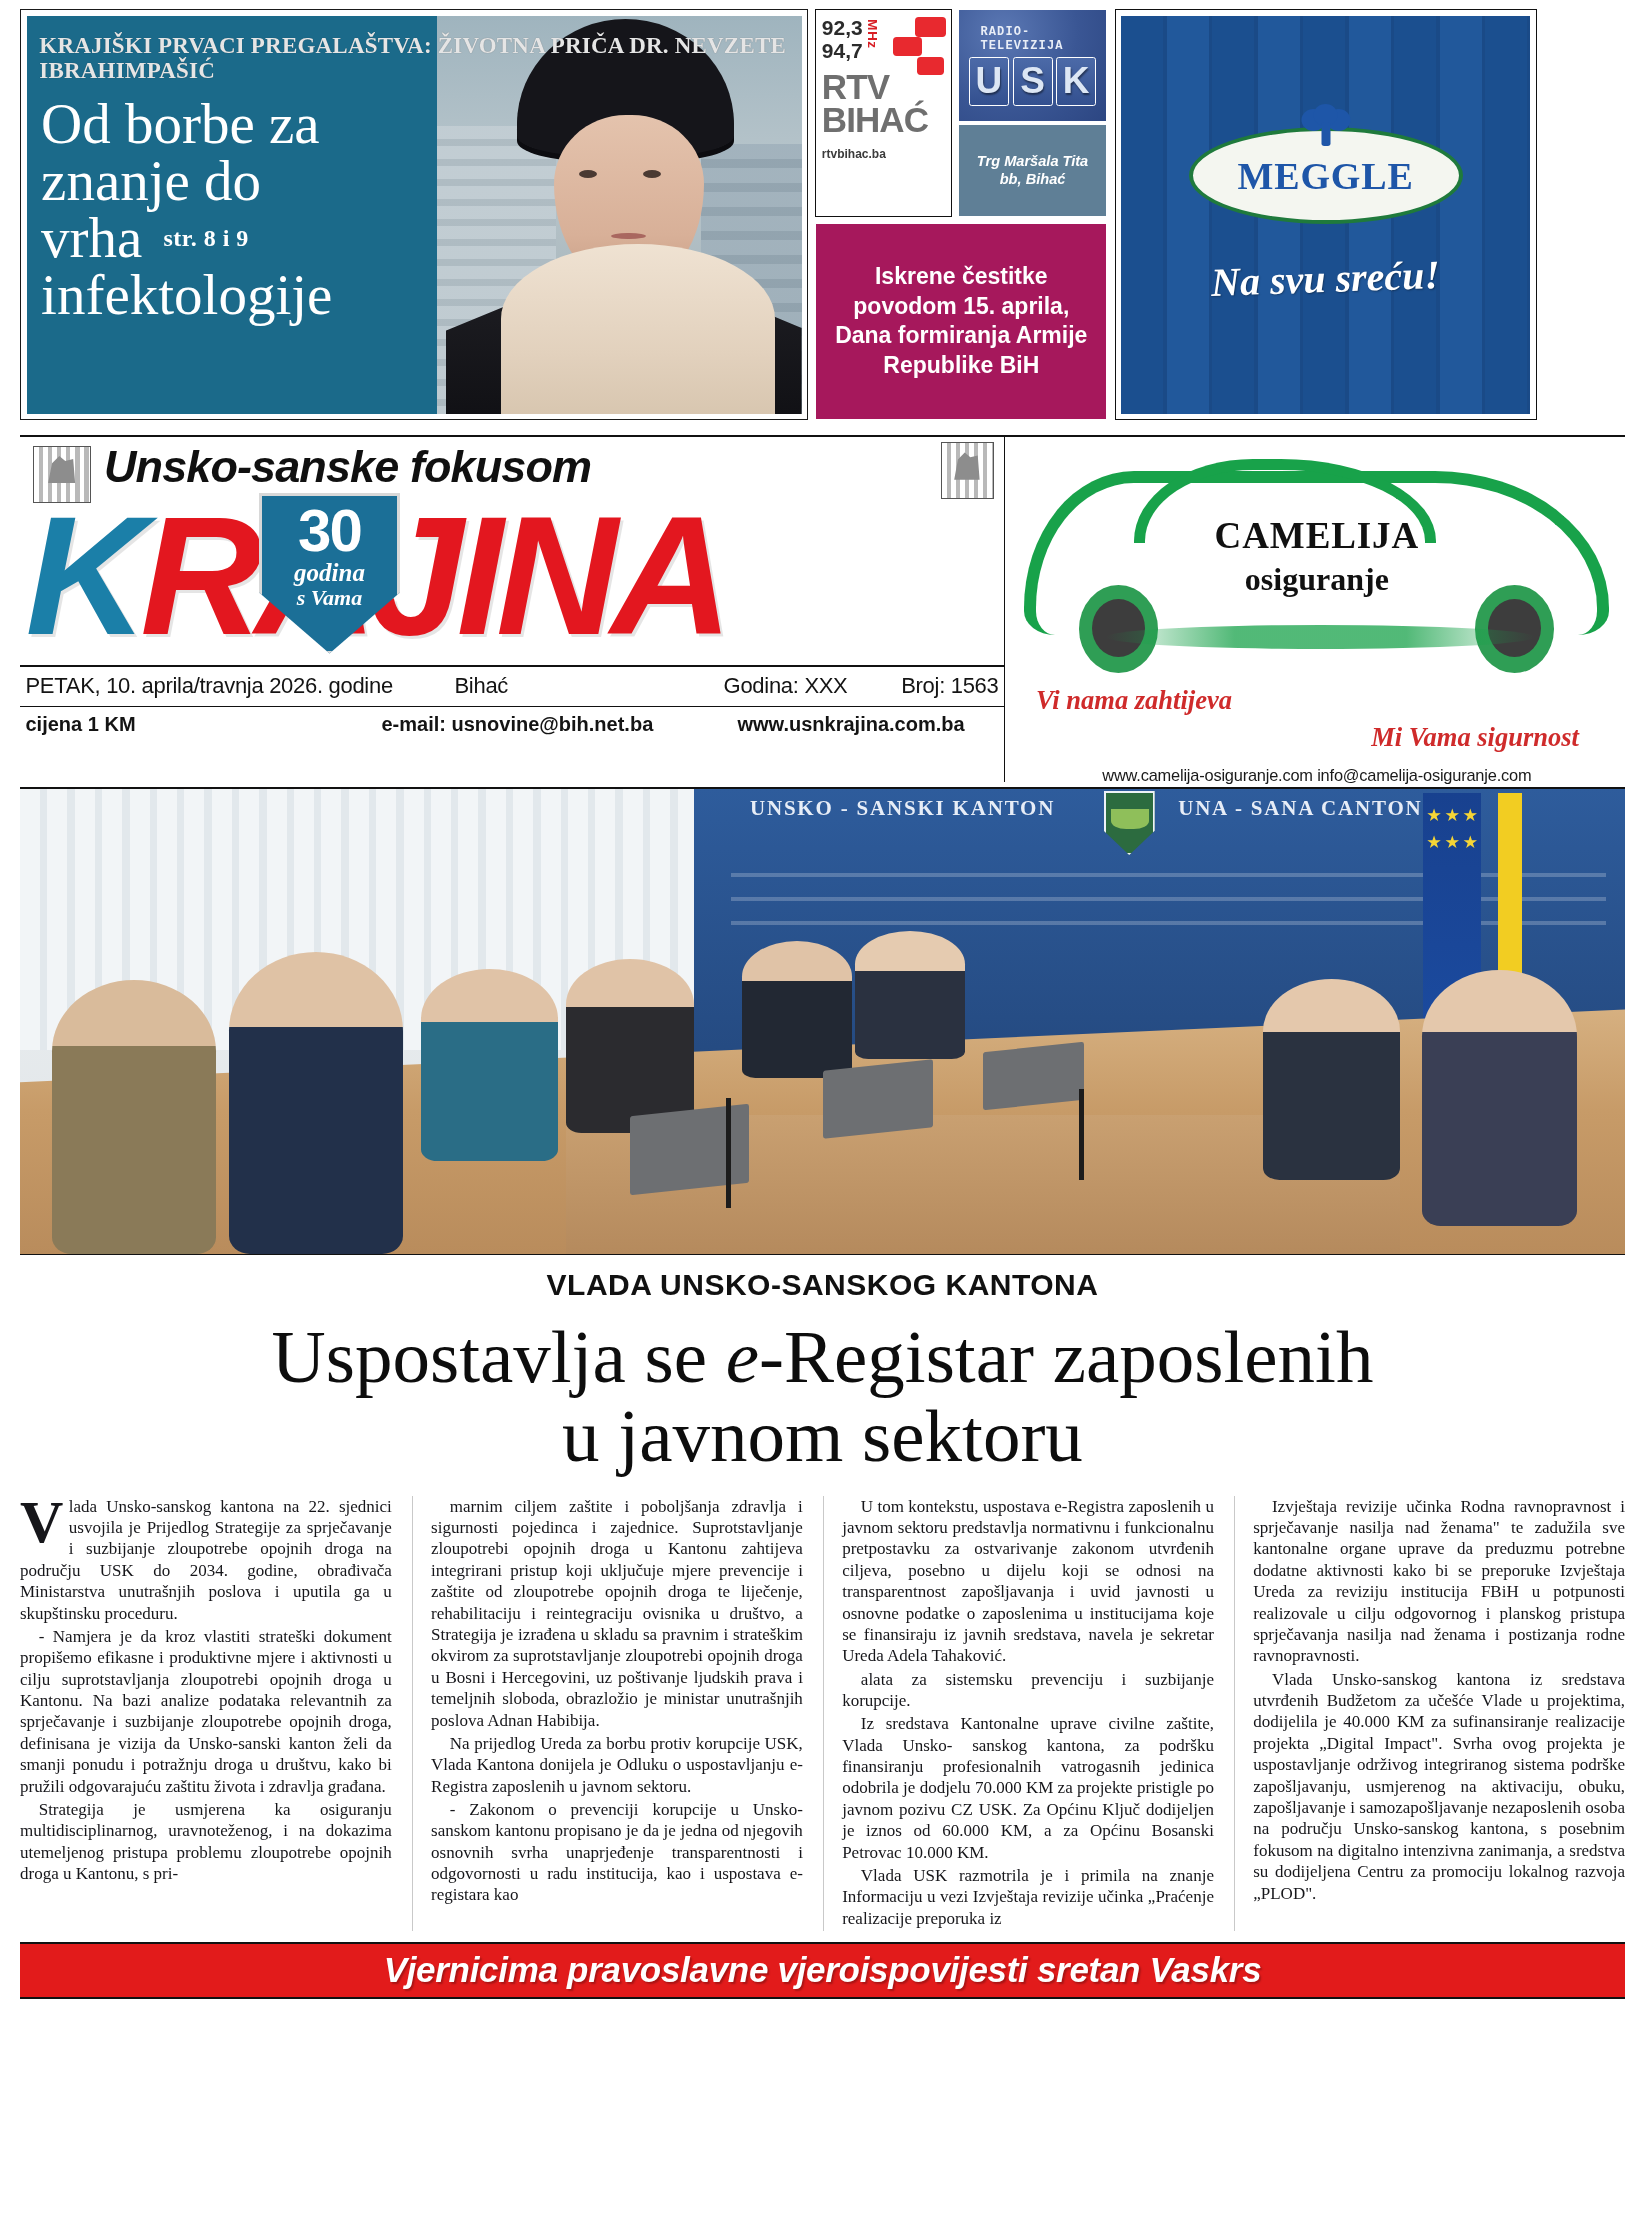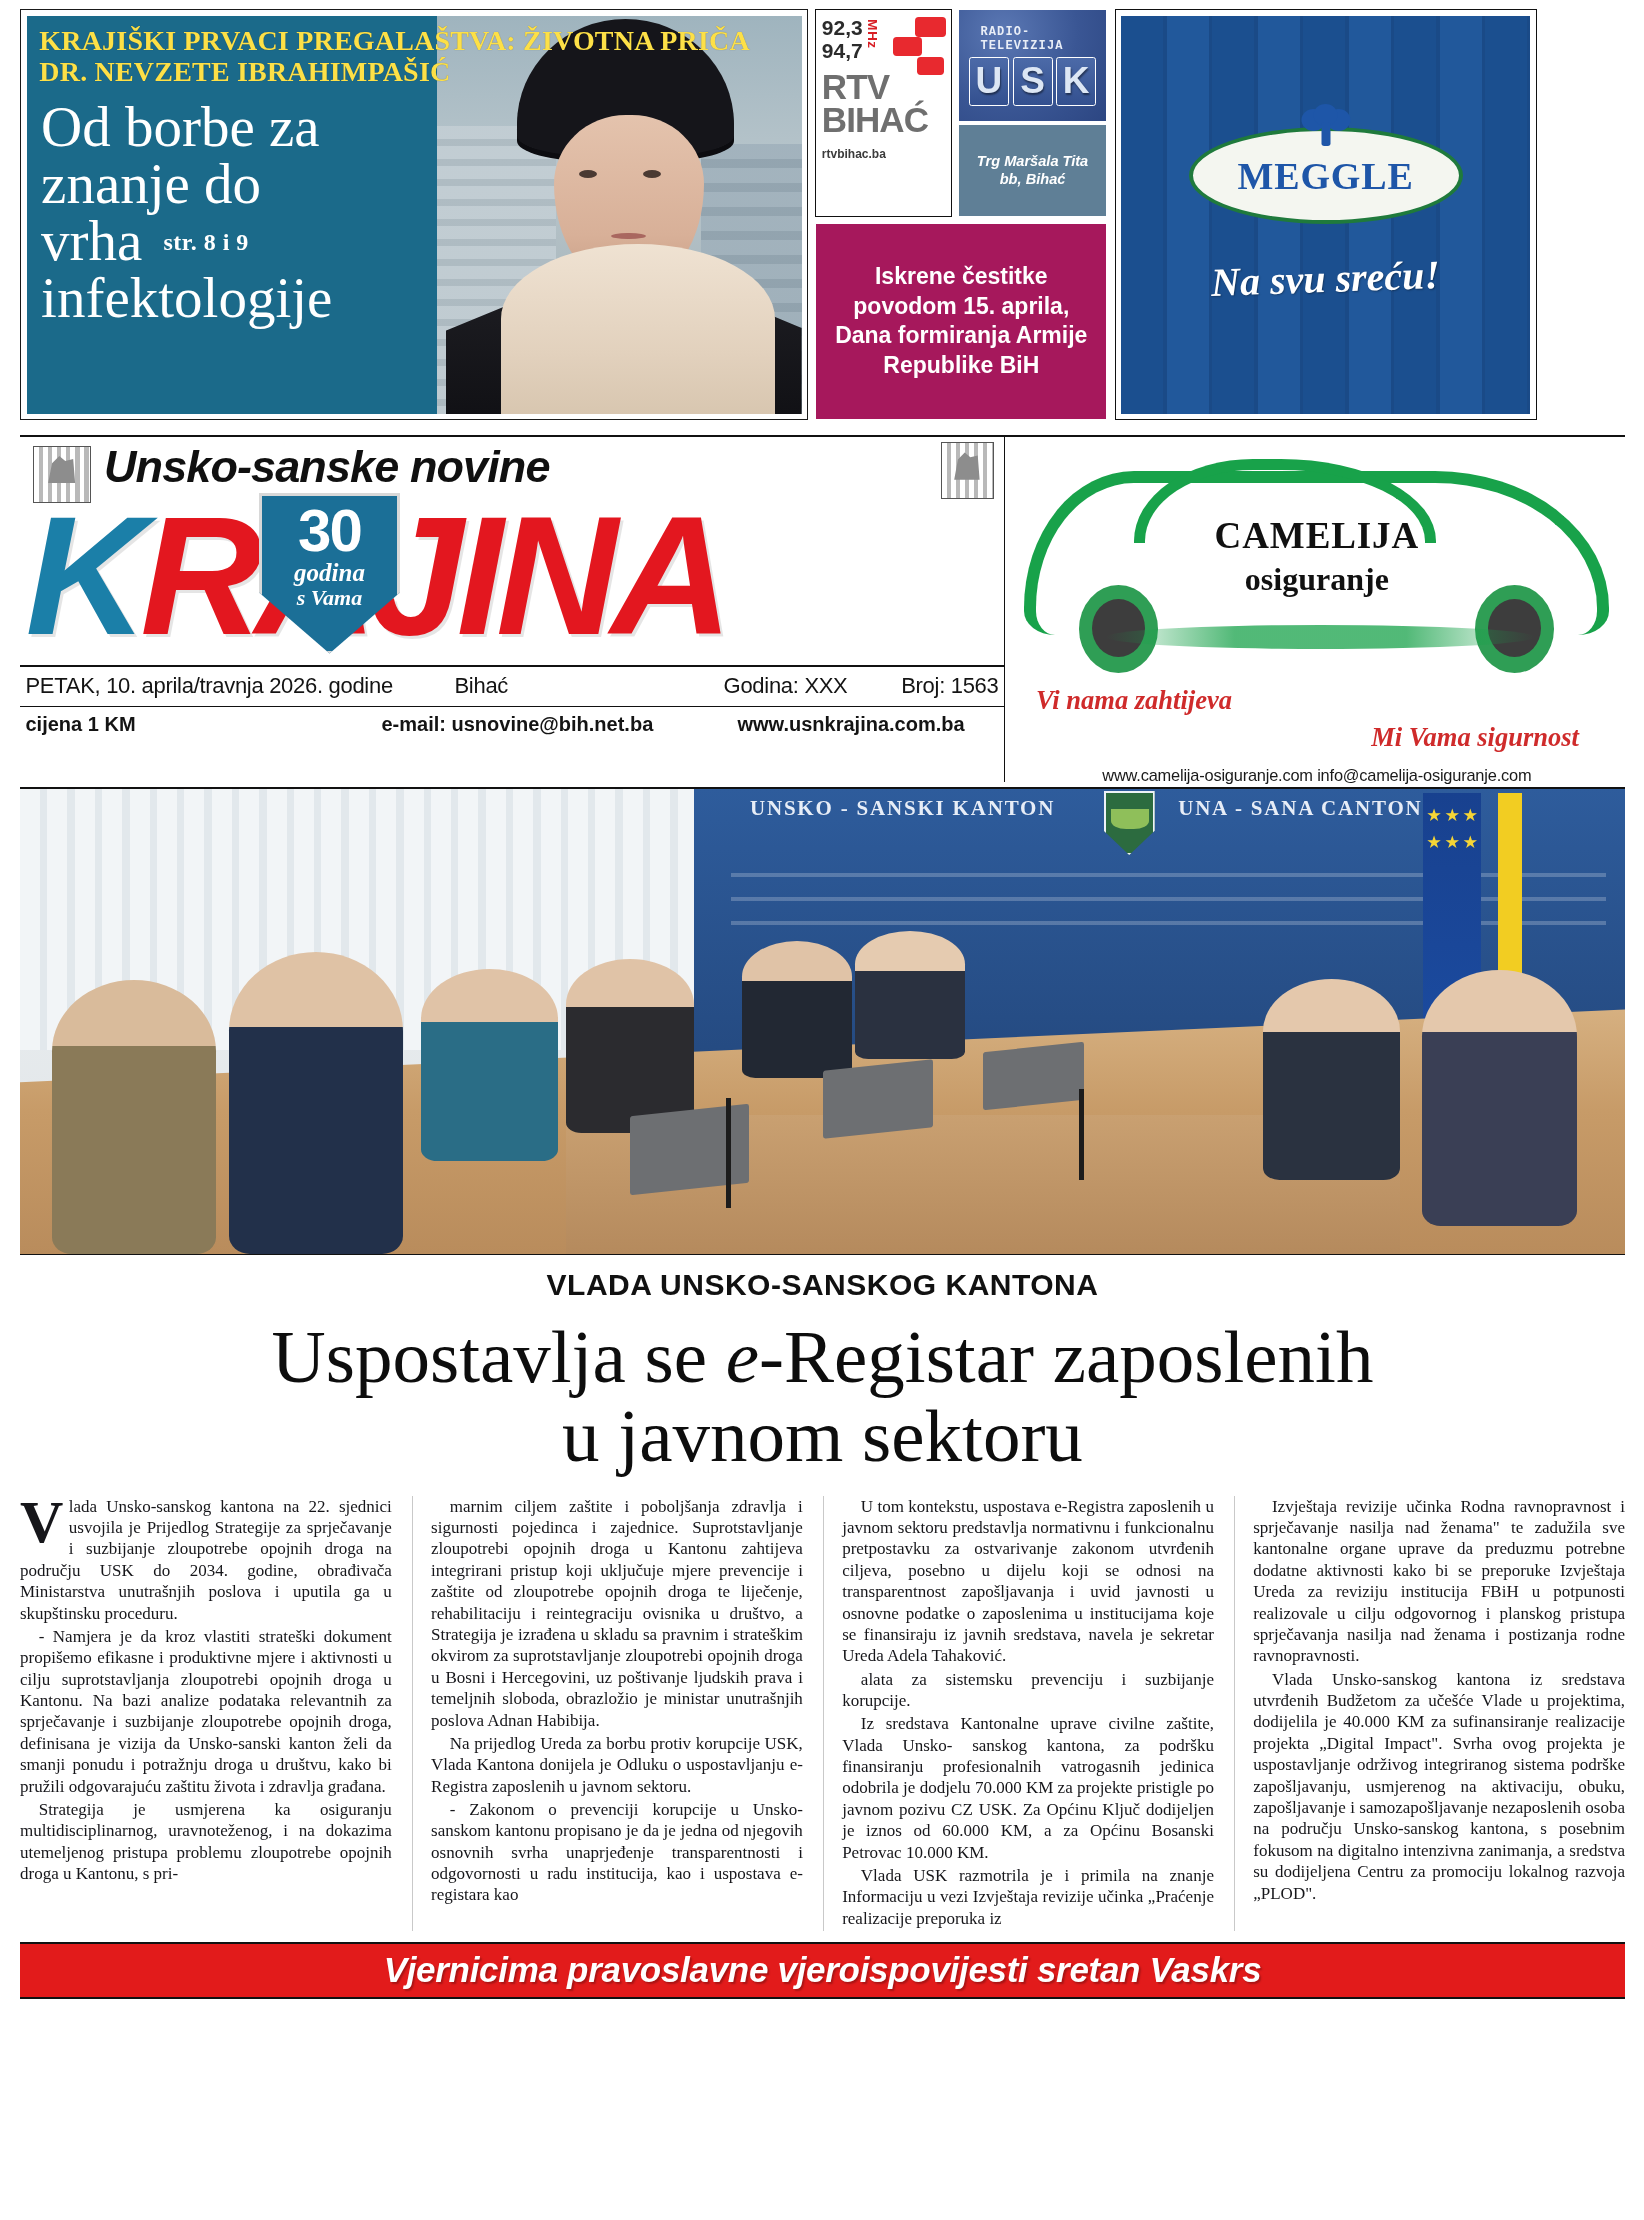--- a/index.html
+++ b/index.html
@@ -18,24 +18,25 @@
   .promo {
     position: relative; width: 788px; height: 411px;
     border: 1.8px solid #1a1a1a; background: #ffffff; padding: 5.5px;
   }
   .promo-inner {
     position: relative; width: 100%; height: 100%;
     background: #1b6a8a; overflow: hidden;
   }
   .promo-kicker {
     position: relative; z-index: 3;
-    color: #fde047; font-family: "Liberation Serif", serif;
-    font-weight: bold; font-size: 28px; line-height: 1.12;
+    color: #e5e5e5; font-family: "Liberation Serif", serif;
+    font-weight: bold; font-size: 23px; line-height: 1.12;
     letter-spacing: 0.2px; padding: 9.1px 12.8px 0 12.8px;
     text-shadow: 0 0 0.9px rgba(0,0,0,.4);
+    margin-top: 8px;
   }
   .promo-head {
     position: relative; z-index: 3; color: #ffffff;
     font-family: "Liberation Serif", serif; font-weight: normal;
     font-size: 57px; line-height: 1.0; padding: 11px 0 0 14.6px;
     max-width: 548px;
   }
   .promo-head .l { display: block; }
   .promo-head .pg {
     font-size: 24px; font-weight: bold; vertical-align: 0.45em;
@@ -467,21 +468,21 @@
       </div>
     </div>
 
   </div>
 
   <div class="masthead">
 
     <div class="mast-left">
       <div class="mast-crest"></div>
       <div class="mast-crest2"></div>
-      <div class="mast-usn">Unsko-sanske novine</div>
+      <div class="mast-usn">Unsko-sanske fokusom</div>
 
       <div class="mast-krajina">
         <div class="word"><span class="blue">K</span><span>RAJINA</span></div>
         <div class="badge30">
           <div class="n30">30</div>
           <div class="g">godina</div>
           <div class="sv">s Vama</div>
         </div>
       </div>
 

